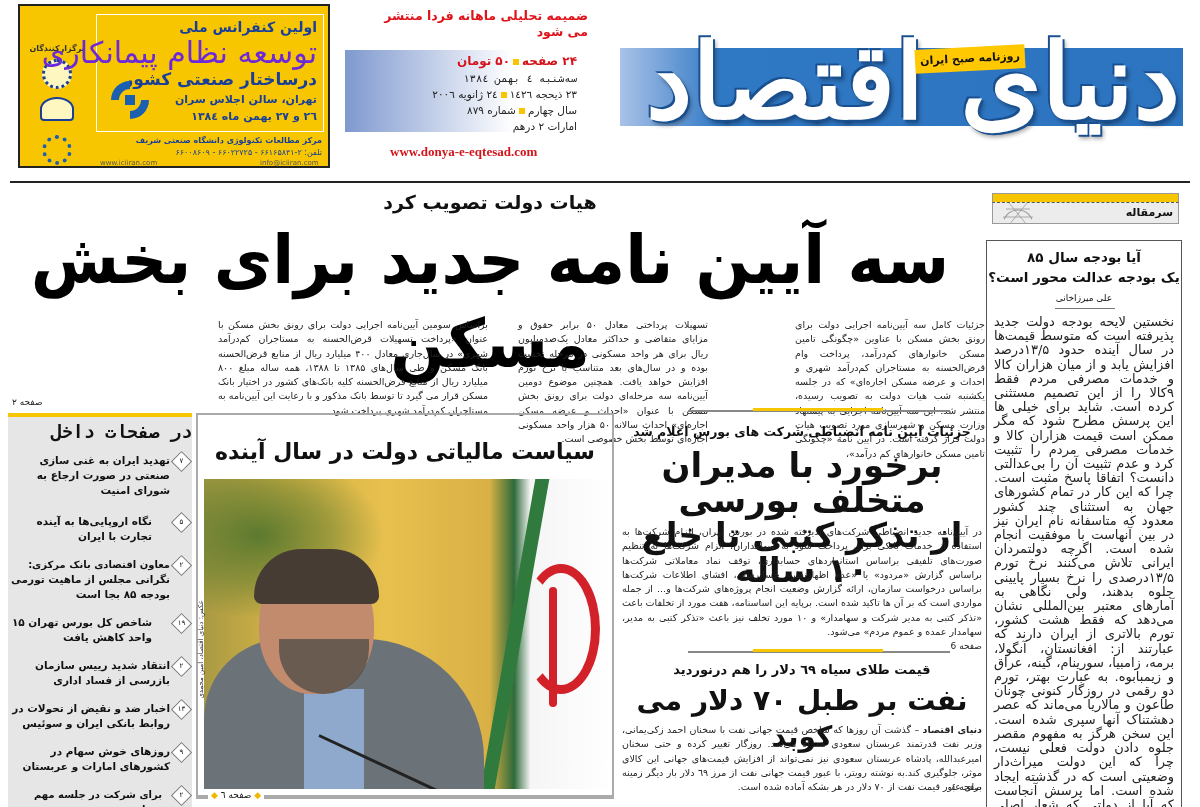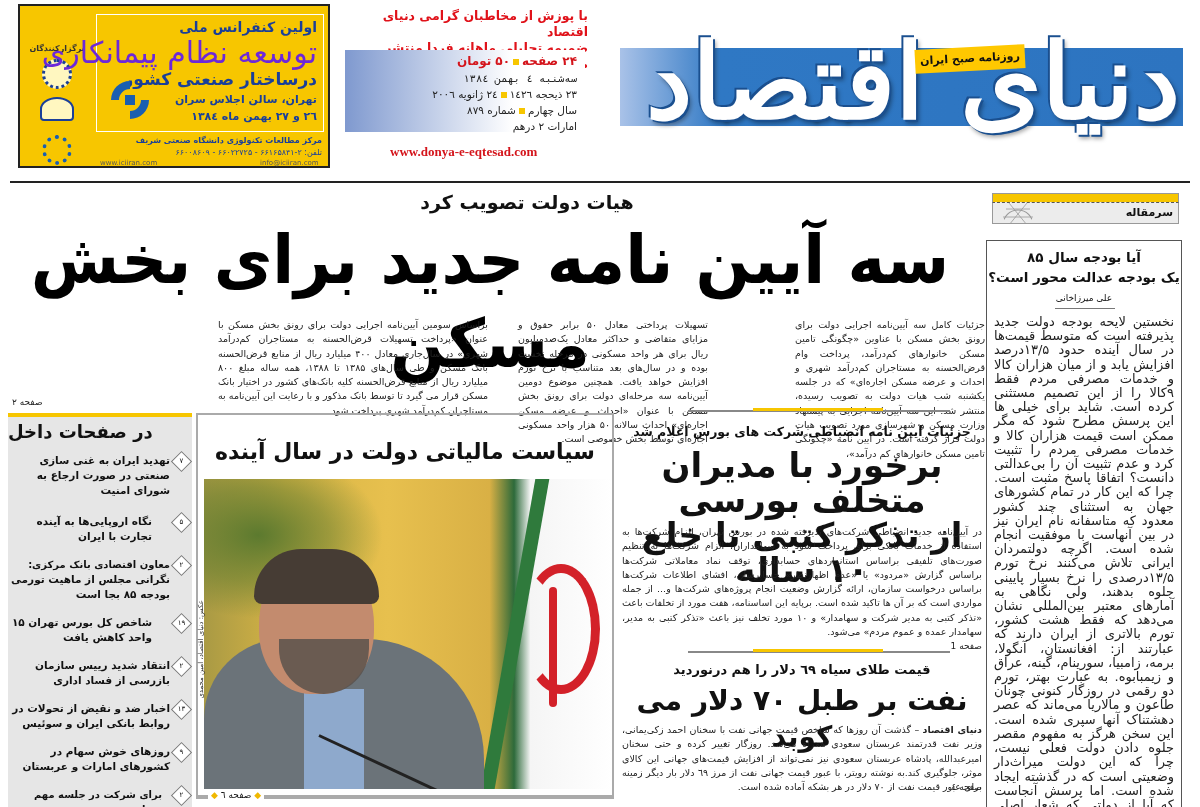--- a/index.html
+++ b/index.html
@@ -39,21 +39,21 @@
   .url { left: 390px; top: 144px; font-family: "Liberation Serif", serif; font-size: 13px; font-weight: bold; color: #d4141b; direction: ltr; }
 
   .logo-band { left: 620px; top: 48px; width: 563px; height: 78px; background: linear-gradient(to right, #a9c2e8 0%, #2f78c4 18%, #2d74c0 100%); }
   .logo-text { right: 20px; top: 2px; font-family: "DejaVu Serif", serif; font-size: 104px; font-weight: bold; color: #ffffff; line-height: 160px; letter-spacing: -4px;
                text-shadow: -2px -2px 0 #1a4f8f, 2px 2px 0 #1a4f8f, 3px 4px 4px rgba(0,0,0,0.35); white-space: nowrap; }
   .logo-tag { left: 915px; top: 47px; width: 110px; height: 24px; background: #ffc800; transform: rotate(-3deg); font-size: 11px; font-weight: bold; color: #111; text-align: center; line-height: 24px; }
 
   .rule-top { left: 10px; top: 181px; width: 1180px; height: 2px; background: #222; }
 
   
-  .kicker { left: 0; top: 191px; width: 980px; text-align: center; font-size: 19px; font-weight: bold; color: #111; margin-left: 37px; }
+  .kicker { left: 0; top: 191px; width: 980px; text-align: center; font-size: 19px; font-weight: bold; color: #111; }
   .headline { left: 0; top: 222px; width: 980px; text-align: center; font-size: 64px; font-weight: 900; color: #000; line-height: 80px; letter-spacing: -2px; transform: scaleY(1.05); }
 
   .body-text { font-size: 9.5px; line-height: 14.3px; color: #222; text-align: justify; text-align-last: right; }
   .col-a { right: 215px; top: 318px; width: 190px; }
   .col-b { right: 492px; top: 318px; width: 190px; }
   .col-c { right: 712px; top: 318px; width: 270px; }
   .pg-ref { font-size: 9px; color: #222; }
 
   
   .ed-top { left: 992px; top: 193px; width: 187px; height: 9px; background: #f7c600; border: 1px solid #999; border-bottom: none; }
@@ -64,21 +64,21 @@
   .ed-title { position: absolute; top: 6px; width: 100%; text-align: center; font-size: 13.5px; font-weight: bold; line-height: 20px; }
   .ed-author { position: absolute; top: 52px; width: 100%; text-align: center; font-size: 9px; }
   .ed-author-rule { position: absolute; top: 67px; left: 68px; width: 60px; height: 1px; background: #777; }
   .ed-body { position: absolute; top: 74px; right: 7px; width: 180px; font-size: 13px; line-height: 14.2px; text-align: justify; text-align-last: right; color: #222; }
   .ed-more { position: absolute; bottom: -7px; left: 30px; background: #be185d; padding: 0 3px; font-size: 9px; font-weight: bold; }
   .dot-y { color: #f0b800; font-size: 9px; }
 
   
   .inside-rule { left: 8px; top: 413px; width: 184px; height: 4px; background: #f7c600; }
   .inside { left: 8px; top: 417px; width: 184px; height: 390px; background: #e6e6e6; }
-  .inside-title { position: absolute; top: 4px; width: 100%; text-align: left; font-size: 18px; font-weight: bold; }
+  .inside-title { position: absolute; top: 4px; width: 100%; text-align: right; font-size: 18px; font-weight: bold; font-family: Liberation Mono, monospace; }
   .inside-list { position: absolute; top: 34px; right: 0; width: 184px; list-style: none; }
   .inside-item { position: relative; padding: 2px 22px 6px 2px; text-align: right; font-size: 10.5px; font-weight: bold; line-height: 15px; margin-bottom: 5px; }
   .inside-item .pre { display: block; font-size: 10px; font-weight: bold; }
   .inside-num { position: absolute; right: 3px; top: 3px; width: 15px; height: 15px; border: 1px solid #777; transform: rotate(45deg); background: #fff; }
   .inside-num span { display: block; transform: rotate(-45deg); font-size: 7px; text-align: center; line-height: 13px; font-weight: normal; }
 
   
   .photo-frame { left: 196px; top: 413px; width: 418px; height: 386px; border: 2px solid #aaa; border-bottom: 4px solid #aaa; }
   .photo-kicker { position: absolute; top: 6px; width: 100%; text-align: center; font-size: 13px; font-weight: bold; }
   .photo-head { position: absolute; top: 24px; width: 100%; text-align: center; font-size: 22px; font-weight: bold; }
@@ -133,21 +133,20 @@
       <rect x="18" y="18" width="10" height="10" fill="#1a5fb0"></rect>
     </svg>
   </div>
   <div class="ad-foot1">مرکز مطالعات تکنولوژی دانشگاه صنعتی شریف</div>
   <div class="ad-foot2">تلفن: ۲-۶۶۱۶۵۸۴۱ - ۶۶۰۲۲۷۲۵ - ۶۶۰۰۸۶۰۹</div>
   <div class="ad-foot3">www.iciiran.com</div>
   <div class="ad-foot4">info@iciiran.com</div>
 </div>
 
 <div class="abs notice-red">
-  <div>با پوزش از مخاطبان گرامی دنیای اقتصاد</div>
   <div>ضمیمه تحلیلی ماهانه فردا منتشر می شود</div>
 </div>
 
 <div class="abs issue-box">
   <div class="line l1">
     <span class="red">۲۴ صفحه</span><span class="sq"></span><span class="red">۵۰ تومان</span>
   </div>
   <div class="line l2">سه‌شنبه ٤ بهمن ۱۳۸٤</div>
   <div class="line l3">
     <span>۲۳ ذیحجه ۱٤۲٦</span><span class="sq"></span><span>۲٤ ژانویه ۲۰۰٦</span>
@@ -280,21 +279,21 @@
 
 <div class="abs sep-gray s1-line"></div>
 <div class="abs sep-yel s1-yel"></div>
 <div class="abs s1-kicker">جزئیات آیین نامه انضباطی شرکت های بورس اعلام شد</div>
 <div class="abs s1-head">
   <div>برخورد با مدیران متخلف بورسی</div>
   <div>از تذکر کتبی تا خلع ۱۰ ساله</div>
 </div>
 <div class="abs body-text s1-body">
   <span>در آیین‌نامه جدید انضباطی شرکت‌های پذیرفته شده در بورس تهران، الزام شرکت‌ها به استفاده از خدمات بانکی برای پرداخت سود به سهامداران، الزام شرکت‌ها به تنظیم صورت‌های تلفیقی براساس استانداردهای حسابداری، توقف نماد معاملاتی شرکت‌ها براساس گزارش «مردود» یا «عدم اظهارنظر» حسابرسان، افشای اطلاعات شرکت‌ها براساس درخواست سازمان، ارائه گزارش وضعیت انجام پروژه‌های شرکت‌ها و... از جمله مواردی است که بر آن ها تاکید شده است. برپایه این اساسنامه، هفت مورد از تخلفات باعث «تذکر کتبی به مدیر شرکت و سهامدار» و ۱۰ مورد تخلف نیز باعث «تذکر کتبی به مدیر، سهامدار عمده و عموم مردم» می‌شود.</span>
-  <div class="pg-ref" style="text-align:left;">صفحه 1</div>
+  <div class="pg-ref" style="text-align:left;">صفحه 6</div>
 </div>
 
 <div class="abs sep-gray s2-line"></div>
 <div class="abs sep-yel s2-yel"></div>
 <div class="abs s2-kicker">قیمت طلای سیاه ٦۹ دلار را هم درنوردید</div>
 <div class="abs s2-head">نفت بر طبل ۷۰ دلار می کوبد</div>
 <div class="abs body-text s2-body">
   <b>دنیای اقتصاد</b><span> – گذشت آن روزها که شاخص قیمت جهانی نفت با سخنان احمد زکی‌یمانی، وزیر نفت قدرتمند عربستان سعودی همراه می‌شد. روزگار تغییر کرده و حتی سخنان امیرعبدالله، پادشاه عربستان سعودی نیز نمی‌تواند از افزایش قیمت‌های جهانی این کالای موثر، جلوگیری کند.به نوشته رویتر، با عبور قیمت جهانی نفت از مرز ٦۹ دلار بار دیگر زمینه برای عبور قیمت نفت از ۷۰ دلار در هر بشکه آماده شده است.</span>
   <div class="pg-ref" style="text-align:left; margin-top:-14px;">صفحه ٤</div>
 </div>

